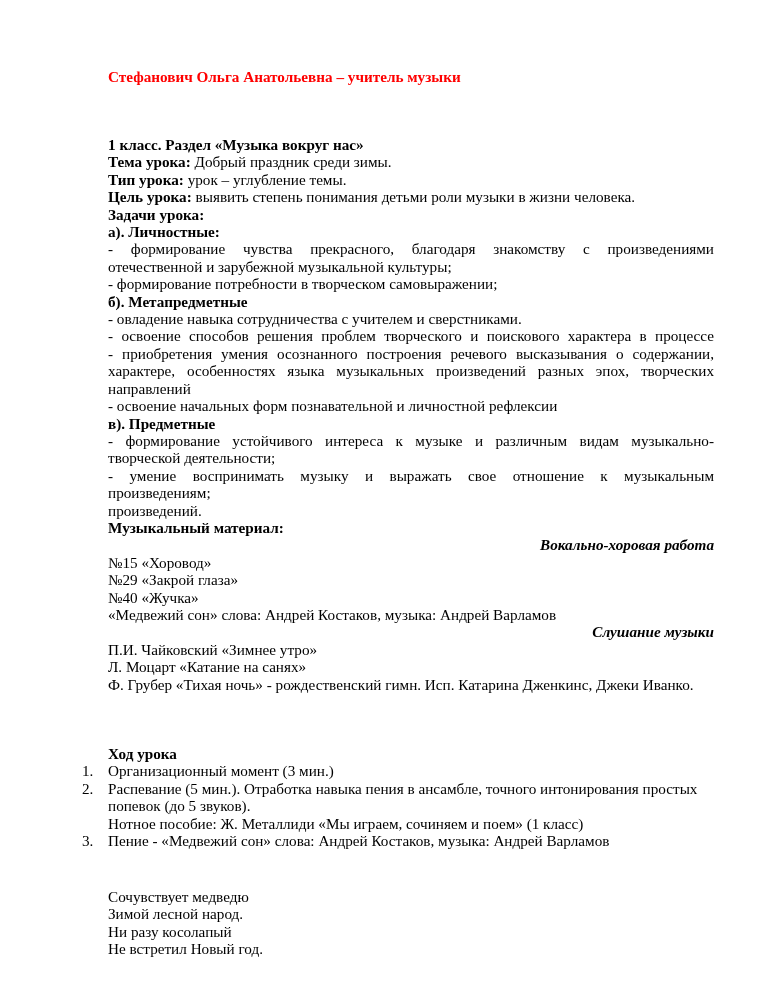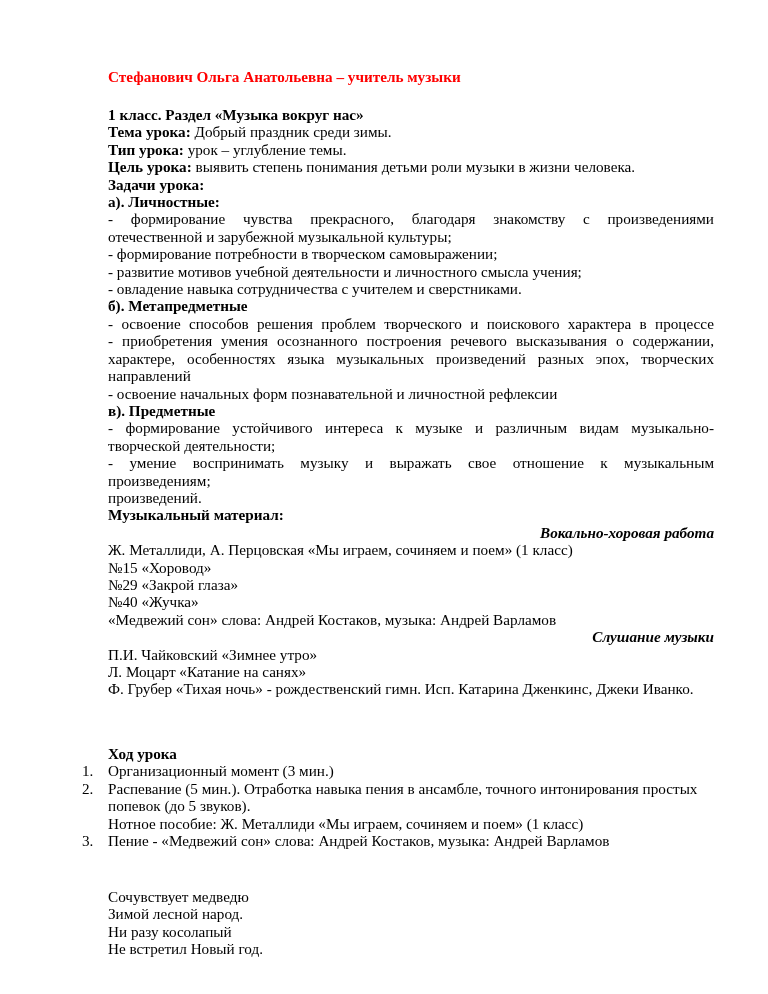--- a/index.html
+++ b/index.html
@@ -33,21 +33,21 @@
     }
     .b { font-weight: bold; }
     .bi { font-weight: bold; font-style: italic; text-align: right; }
     .author {
       position: absolute;
       top: 68px;
       left: 0;
       color: #ff0000;
       font-weight: bold;
     }
-    .block1 { position: absolute; top: 106px; left: 0; width: 606px; }
+    .block1 { position: absolute; top: 136px; left: 0; width: 606px; }
     .block2 { position: absolute; top: 737px; left: 0; width: 606px; margin-top: 8px; }
     .ol-item { position: relative; }
     .ol-num {
       position: absolute;
       left: -26px;
     }
     .poem { position: absolute; top: 888px; left: 0; width: 606px; }
   </style>
 </head>
 <body>
@@ -60,40 +60,38 @@
     <div class="line b">1 класс. Раздел «Музыка вокруг нас»</div>
     <div class="line"><span class="b">Тема урока:</span><span> Добрый праздник среди зимы.</span></div>
     <div class="line"><span class="b">Тип урока:</span><span> урок – углубление темы.</span></div>
     <div class="line"><span class="b">Цель урока:</span><span> выявить степень понимания детьми роли музыки в жизни человека.</span></div>
     <div class="line b">Задачи урока:</div>
 
     <div class="line b">а). Личностные:</div>
     <div class="line just">- формирование чувства прекрасного, благодаря знакомству с произведениями</div>
     <div class="line">отечественной и зарубежной музыкальной культуры;</div>
     <div class="line">- формирование потребности в творческом самовыражении;</div>
-    <div class="line">- развитие мотивов учебной деятельности и личностного смысла учения;</div>
+    <div class="line b">б). Метапредметные</div>
+
     <div class="line">- овладение навыка сотрудничества с учителем и сверстниками.</div>
-
-    <div class="line b">б). Метапредметные</div>
     <div class="line just">- освоение способов решения проблем творческого и поискового характера в процессе</div>
     <div class="line just">- приобретения умения осознанного построения речевого высказывания о содержании,</div>
     <div class="line just">характере, особенностях языка музыкальных произведений разных эпох, творческих</div>
     <div class="line">направлений</div>
     <div class="line">- освоение начальных форм познавательной и личностной рефлексии</div>
 
     <div class="line b">в). Предметные</div>
     <div class="line just">- формирование устойчивого интереса к музыке и различным видам музыкально-</div>
     <div class="line">творческой деятельности;</div>
     <div class="line just">- умение воспринимать музыку и выражать свое отношение к музыкальным</div>
     <div class="line">произведениям;</div>
     <div class="line">произведений.</div>
 
     <div class="line b">Музыкальный материал:</div>
     <div class="line bi">Вокально-хоровая работа</div>
-    <div class="line">Ж. Металлиди, А. Перцовская «Мы играем, сочиняем и поем» (1 класс)</div>
     <div class="line">№15 «Хоровод»</div>
     <div class="line">№29 «Закрой глаза»</div>
     <div class="line">№40 «Жучка»</div>
     <div class="line">«Медвежий сон» слова: Андрей Костаков, музыка: Андрей Варламов</div>
     <div class="line bi">Слушание музыки</div>
     <div class="line">П.И. Чайковский «Зимнее утро»</div>
     <div class="line">Л. Моцарт «Катание на санях»</div>
     <div class="line">Ф. Грубер «Тихая ночь» - рождественский гимн. Исп. Катарина Дженкинс, Джеки Иванко.</div>
   </div>
 

